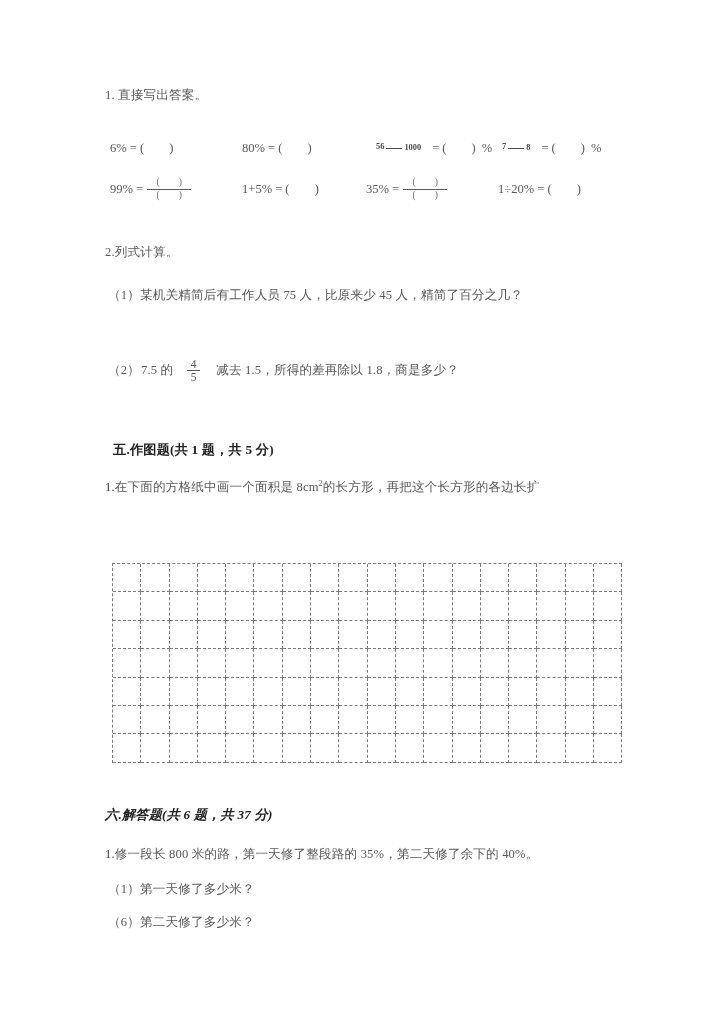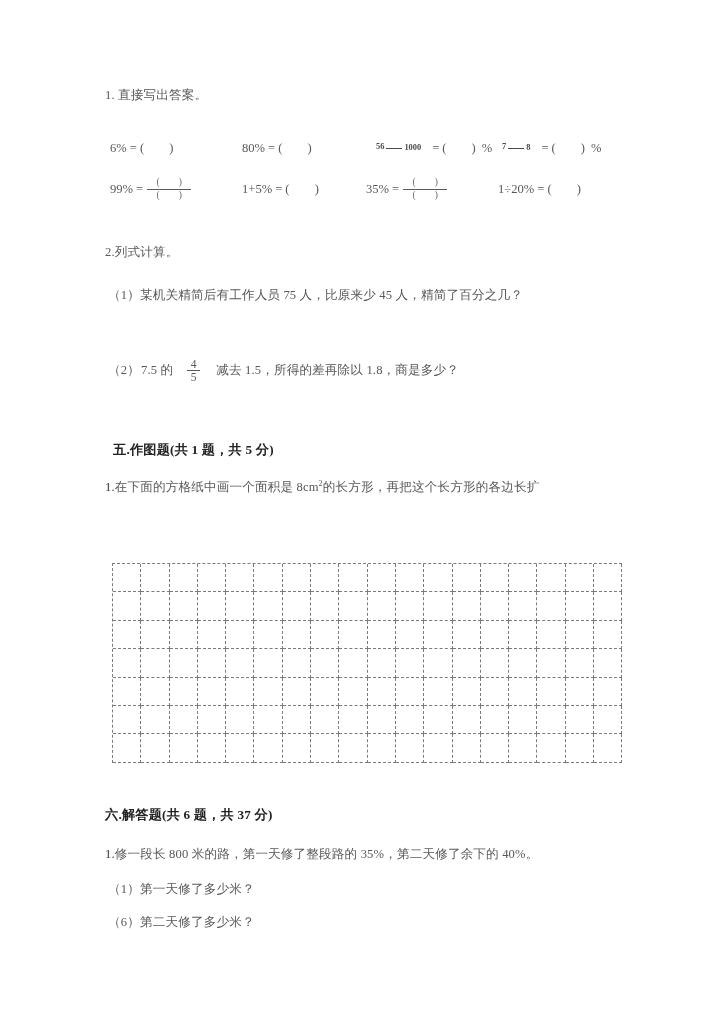--- a/index.html
+++ b/index.html
@@ -396,21 +396,21 @@
         <div class="grid-cell" style="width: 28.3px; height: 28.4px;"></div>
         <div class="grid-cell" style="width: 28.3px; height: 28.4px;"></div>
         <div class="grid-cell" style="width: 28.3px; height: 28.4px;"></div>
         <div class="grid-cell" style="width: 28.3px; height: 28.4px;"></div>
         <div class="grid-cell" style="width: 28.3px; height: 28.4px;"></div>
         <div class="grid-cell" style="width: 28.3px; height: 28.4px;"></div>
         <div class="grid-cell" style="width: 28.3px; height: 28.4px;"></div>
       </div>
     </div>
 
-  <div class="blk heading" style="left:105px; top:806px;">六.解答题(共 6 题，共 37 分)</div>
+  <div class="blk heading" style="left:105px; top:806px;font-style:italic;">六.解答题(共 6 题，共 37 分)</div>
 
   <div class="blk qline" style="left:105px; top:845px;">
     <span class="num-prefix">1.</span><span>修一段长 800 米的路，第一天修了整段路的 35%，第二天修了余下的 40%。</span>
   </div>
 
   <div class="blk qline" style="left:108px; top:880px;">（1）第一天修了多少米？</div>
 
   <div class="blk qline" style="left:108px; top:913px;">（6）第二天修了多少米？</div>
 
 </div>

